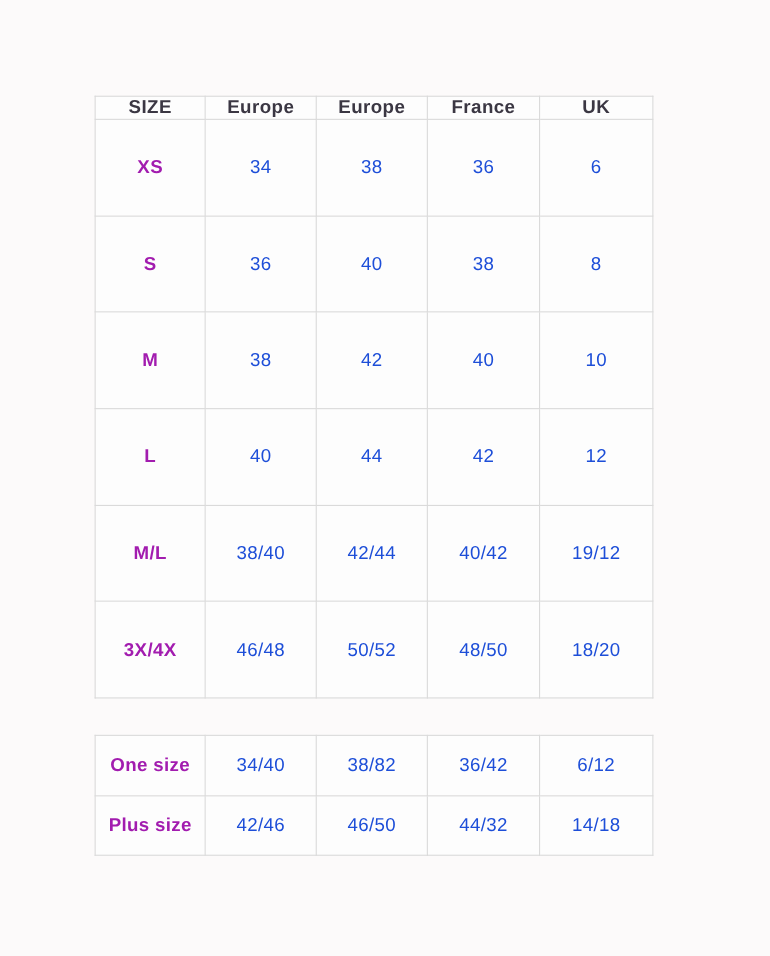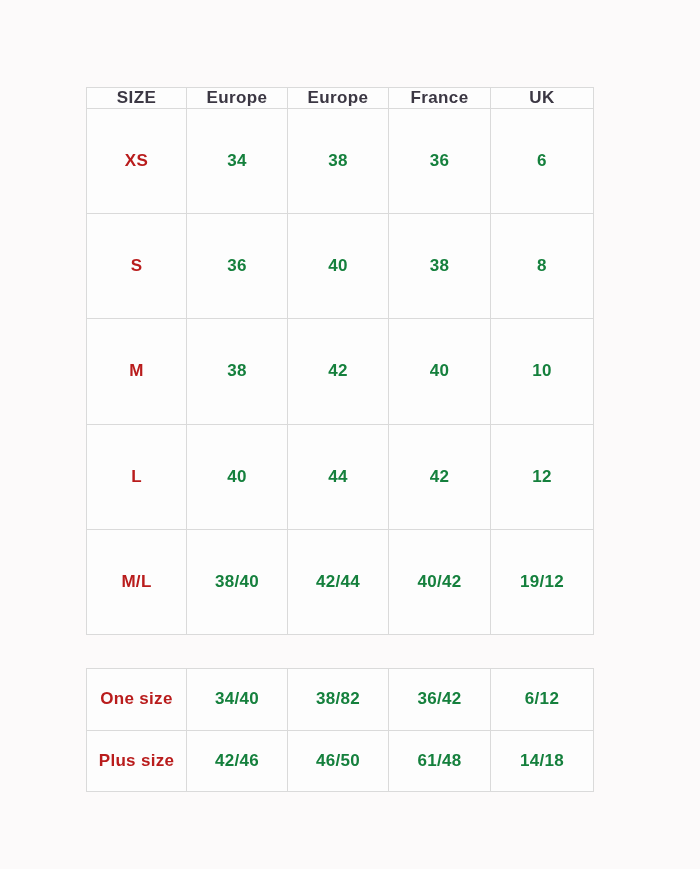--- a/index.html
+++ b/index.html
@@ -15,44 +15,44 @@
     overflow: hidden;
   }
   table.size-tbl {
     position: absolute;
     left: 86px;
     width: 507px;
     border-collapse: collapse;
     table-layout: fixed;
   }
   #main-table { top: 87px; height: 548px; }
-  #special-table { top: 668px; height: 124px; }
+  #special-table { top: 668px; height: 110px; }
   table.size-tbl th,
   table.size-tbl td {
     border: 1px solid #dadada;
     background: #fdfdfd;
     text-align: center;
     vertical-align: middle;
     padding: 0;
   }
   table.size-tbl th {
     font-size: 17px;
     font-weight: 700;
     color: #3b3743;
     letter-spacing: 0.4px;
   }
   table.size-tbl td {
     font-size: 17px;
-    font-weight: 700;
-    color: #15803d;
+    font-weight: 400;
+    color: #1d4ed8;
     letter-spacing: 0.3px;
   }
   table.size-tbl td.row-label {
     font-weight: 700;
-    color: #b91c1c;
+    color: #a21caf;
     margin-top: 24px;
   }
 </style>
 </head>
 <body>
 
 <table class="size-tbl" id="main-table">
   <colgroup>
     <col style="width:100px">
       <col style="width:101px">
@@ -98,20 +98,27 @@
       <td>42</td>
       <td>12</td>
     </tr>
     <tr>
       <td class="row-label">M/L</td>
       <td>38/40</td>
       <td>42/44</td>
       <td>40/42</td>
       <td>19/12</td>
     </tr>
+    <tr>
+      <td class="row-label">3X/4X</td>
+      <td>46/48</td>
+      <td>50/52</td>
+      <td>48/50</td>
+      <td>18/20</td>
+    </tr>
   </tbody>
 </table>
 
 <table class="size-tbl" id="special-table">
   <colgroup>
     <col style="width:100px">
       <col style="width:101px">
       <col style="width:101px">
       <col style="width:102px">
       <col style="width:103px">
@@ -121,17 +128,17 @@
       <td class="row-label">One size</td>
       <td>34/40</td>
       <td>38/82</td>
       <td>36/42</td>
       <td>6/12</td>
     </tr>
     <tr>
       <td class="row-label">Plus size</td>
       <td>42/46</td>
       <td>46/50</td>
-      <td>61/48</td>
+      <td>44/32</td>
       <td>14/18</td>
     </tr>
   </tbody>
 </table>
 
 </body></html>

